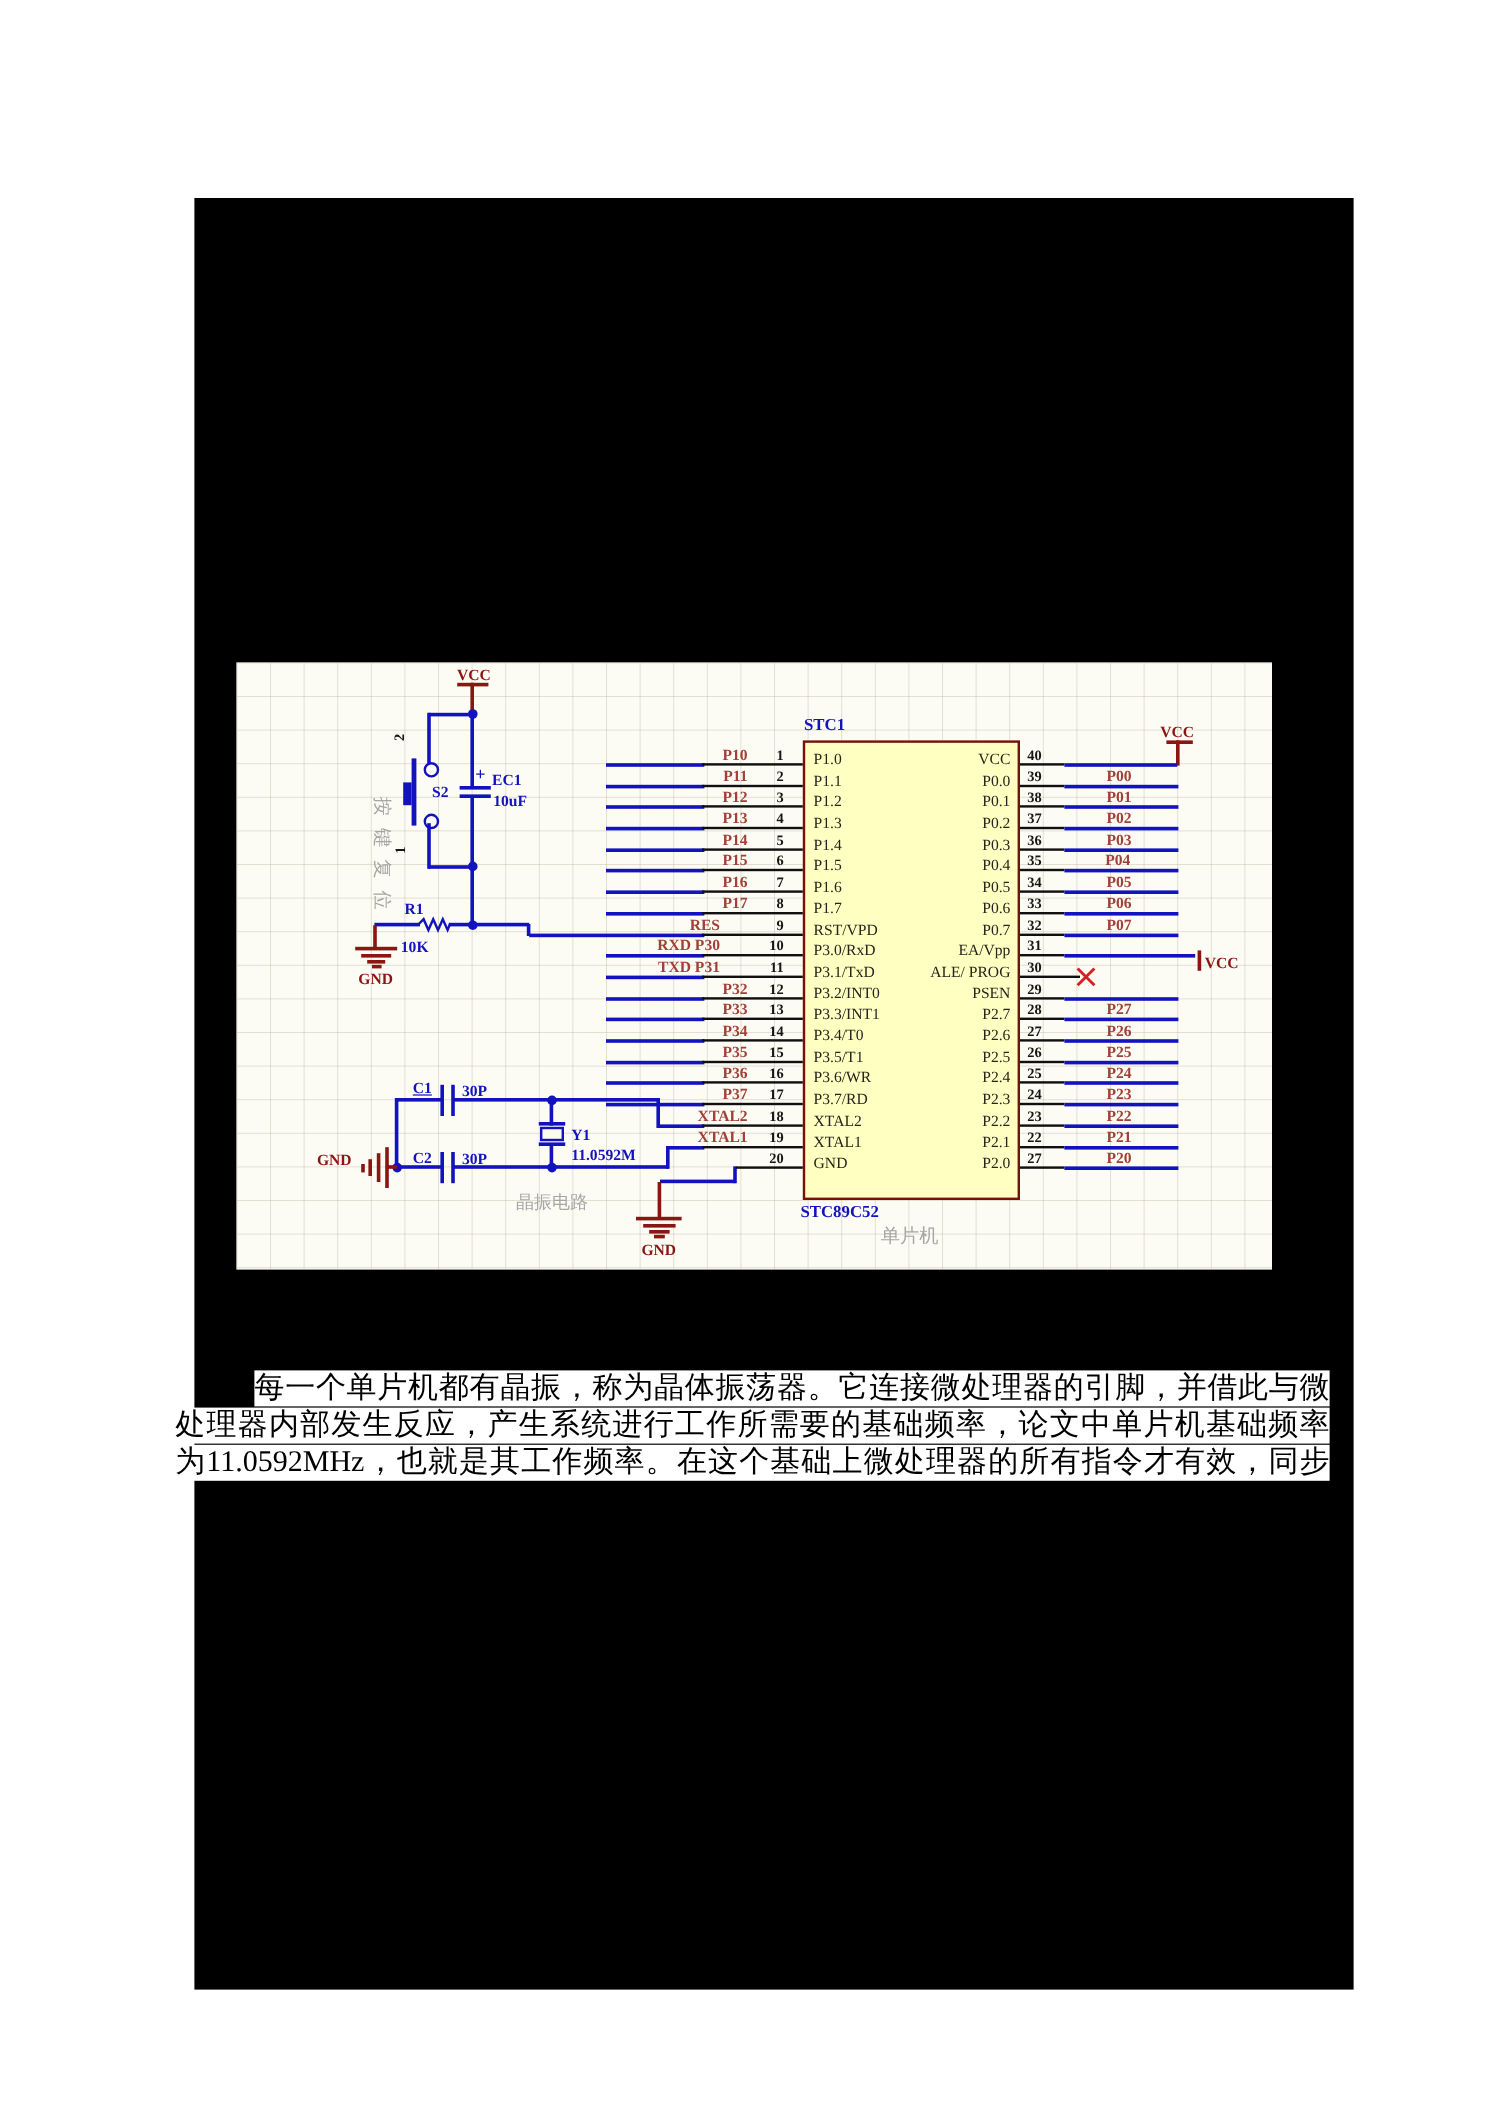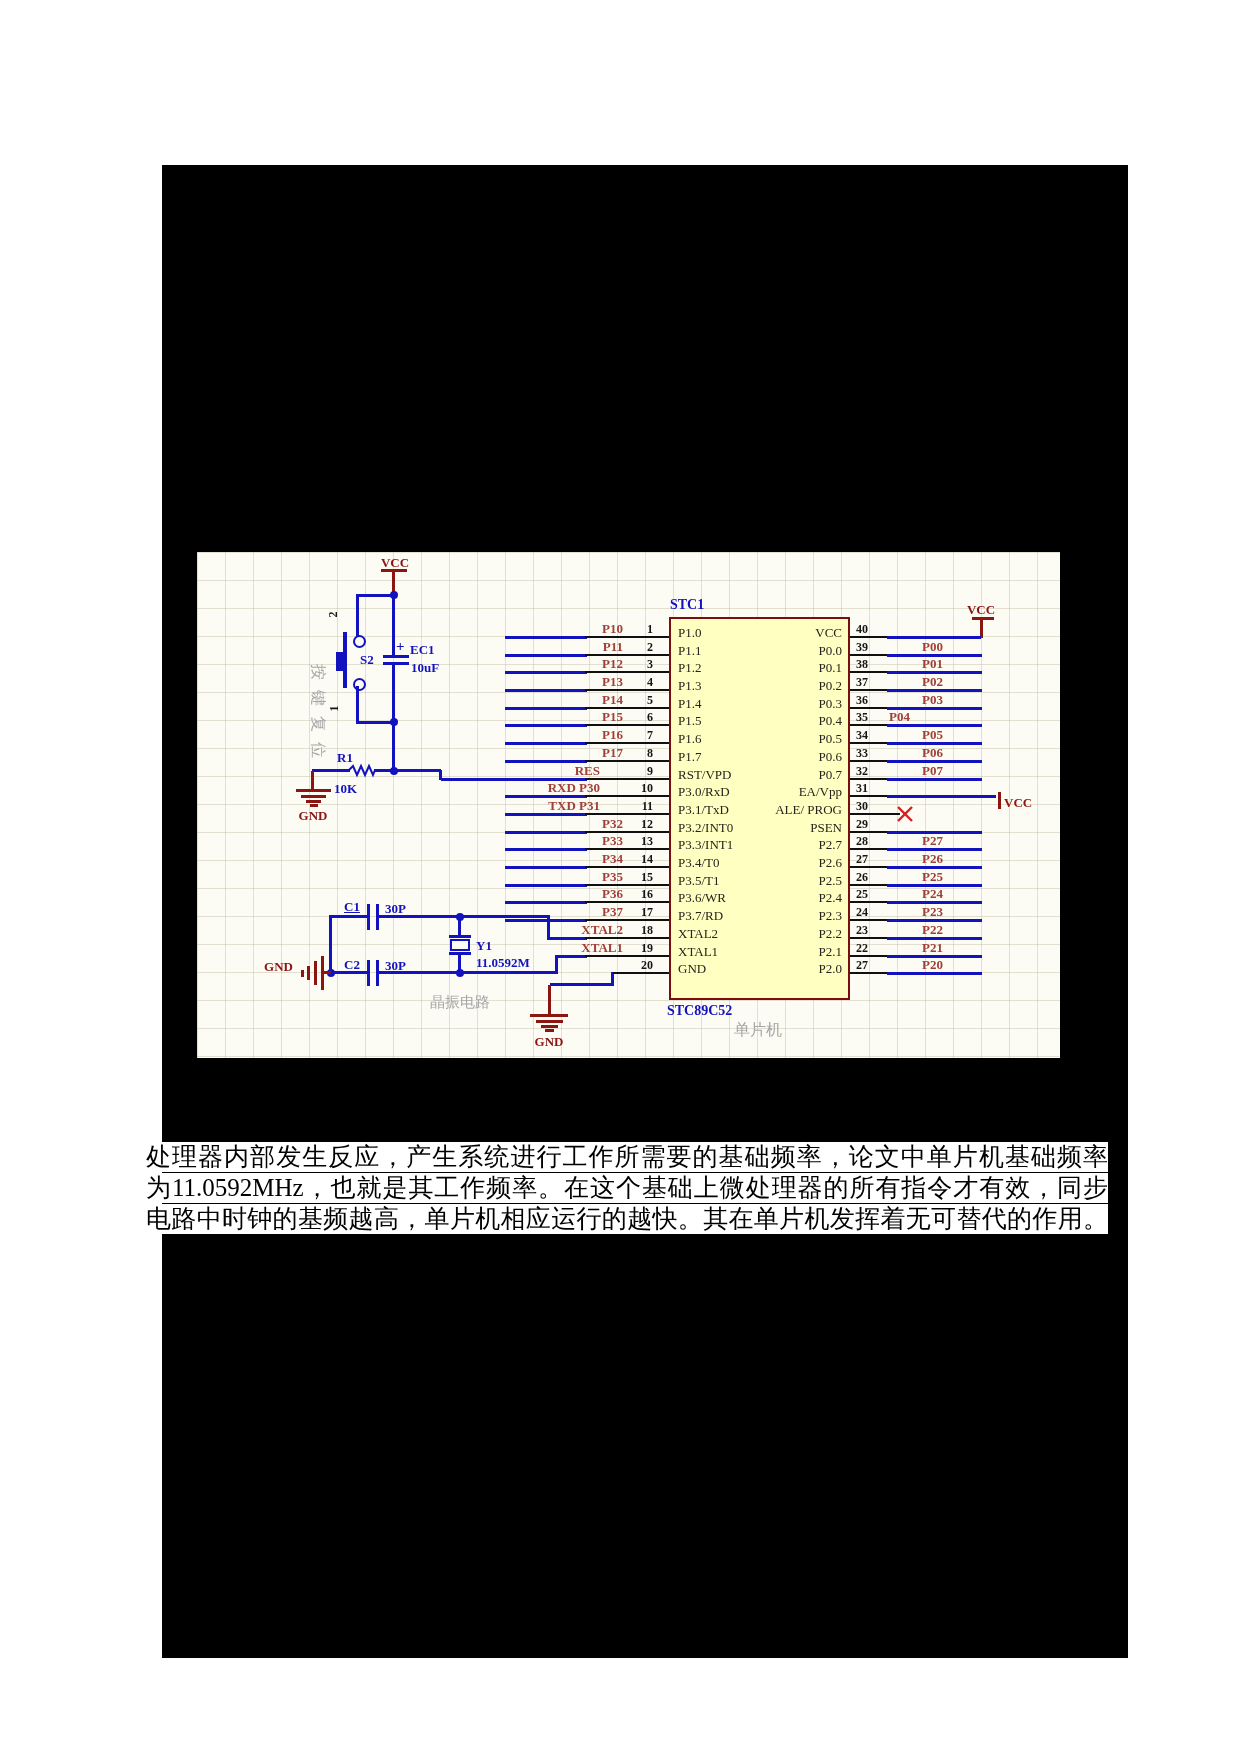--- a/index.html
+++ b/index.html
@@ -266,21 +266,21 @@
         <div class="t net netl" style="left: 725px; top: 122px; width: 70px;">P02</div>
         <div class="t pname pnr" style="left: 515px; top: 126px; width: 130px;">P0.2</div>
         <div class="w k" style="left: 653px; top: 155px; width: 37px; height: 2px;"></div>
         <div class="w b" style="left: 690px; top: 155px; width: 95px; height: 3px;"></div>
         <div class="t num numl" style="left: 659px; top: 141px; width: 34px;">36</div>
         <div class="t net netl" style="left: 725px; top: 140px; width: 70px;">P03</div>
         <div class="t pname pnr" style="left: 515px; top: 144px; width: 130px;">P0.3</div>
         <div class="w k" style="left: 653px; top: 172px; width: 37px; height: 2px;"></div>
         <div class="w b" style="left: 690px; top: 172px; width: 95px; height: 3px;"></div>
         <div class="t num numl" style="left: 659px; top: 158px; width: 34px;">35</div>
-        <div class="t net netl" style="left: 692px; top: 157px; width: 70px;">P04</div>
+        <div class="t net netl" style="left: 724px; top: 157px; width: 70px;">P04</div>
         <div class="t pname pnr" style="left: 515px; top: 161px; width: 130px;">P0.4</div>
         <div class="w k" style="left: 653px; top: 190px; width: 37px; height: 2px;"></div>
         <div class="w b" style="left: 690px; top: 190px; width: 95px; height: 3px;"></div>
         <div class="t num numl" style="left: 659px; top: 176px; width: 34px;">34</div>
         <div class="t net netl" style="left: 725px; top: 175px; width: 70px;">P05</div>
         <div class="t pname pnr" style="left: 515px; top: 179px; width: 130px;">P0.5</div>
         <div class="w k" style="left: 653px; top: 208px; width: 37px; height: 2px;"></div>
         <div class="w b" style="left: 690px; top: 208px; width: 95px; height: 3px;"></div>
         <div class="t num numl" style="left: 659px; top: 194px; width: 34px;">33</div>
         <div class="t net netl" style="left: 725px; top: 193px; width: 70px;">P06</div>
@@ -337,18 +337,18 @@
         <div class="t net netl" style="left: 725px; top: 388px; width: 70px;">P21</div>
         <div class="t pname pnr" style="left: 515px; top: 392px; width: 130px;">P2.1</div>
         <div class="w k" style="left: 653px; top: 420px; width: 37px; height: 2px;"></div>
         <div class="w b" style="left: 690px; top: 420px; width: 95px; height: 3px;"></div>
         <div class="t num numl" style="left: 659px; top: 406px; width: 34px;">27</div>
         <div class="t net netl" style="left: 725px; top: 405px; width: 70px;">P20</div>
         <div class="t pname pnr" style="left: 515px; top: 409px; width: 130px;">P2.0</div>
       </div>
 
     <div class="para" style="left:-16px;top:977px;">
+      <div class="pline first">每一个单片机都有晶振，称为晶体振荡器。它连接微处理器的引脚，并借此与微</div>
       <div class="pline">处理器内部发生反应，产生系统进行工作所需要的基础频率，论文中单片机基础频率</div>
       <div class="pline">为11.0592MHz，也就是其工作频率。在这个基础上微处理器的所有指令才有效，同步</div>
-      <div class="pline">电路中时钟的基频越高，单片机相应运行的越快。其在单片机发挥着无可替代的作用。</div>
     </div>
   </div>
 </div>
 
 </body></html>

